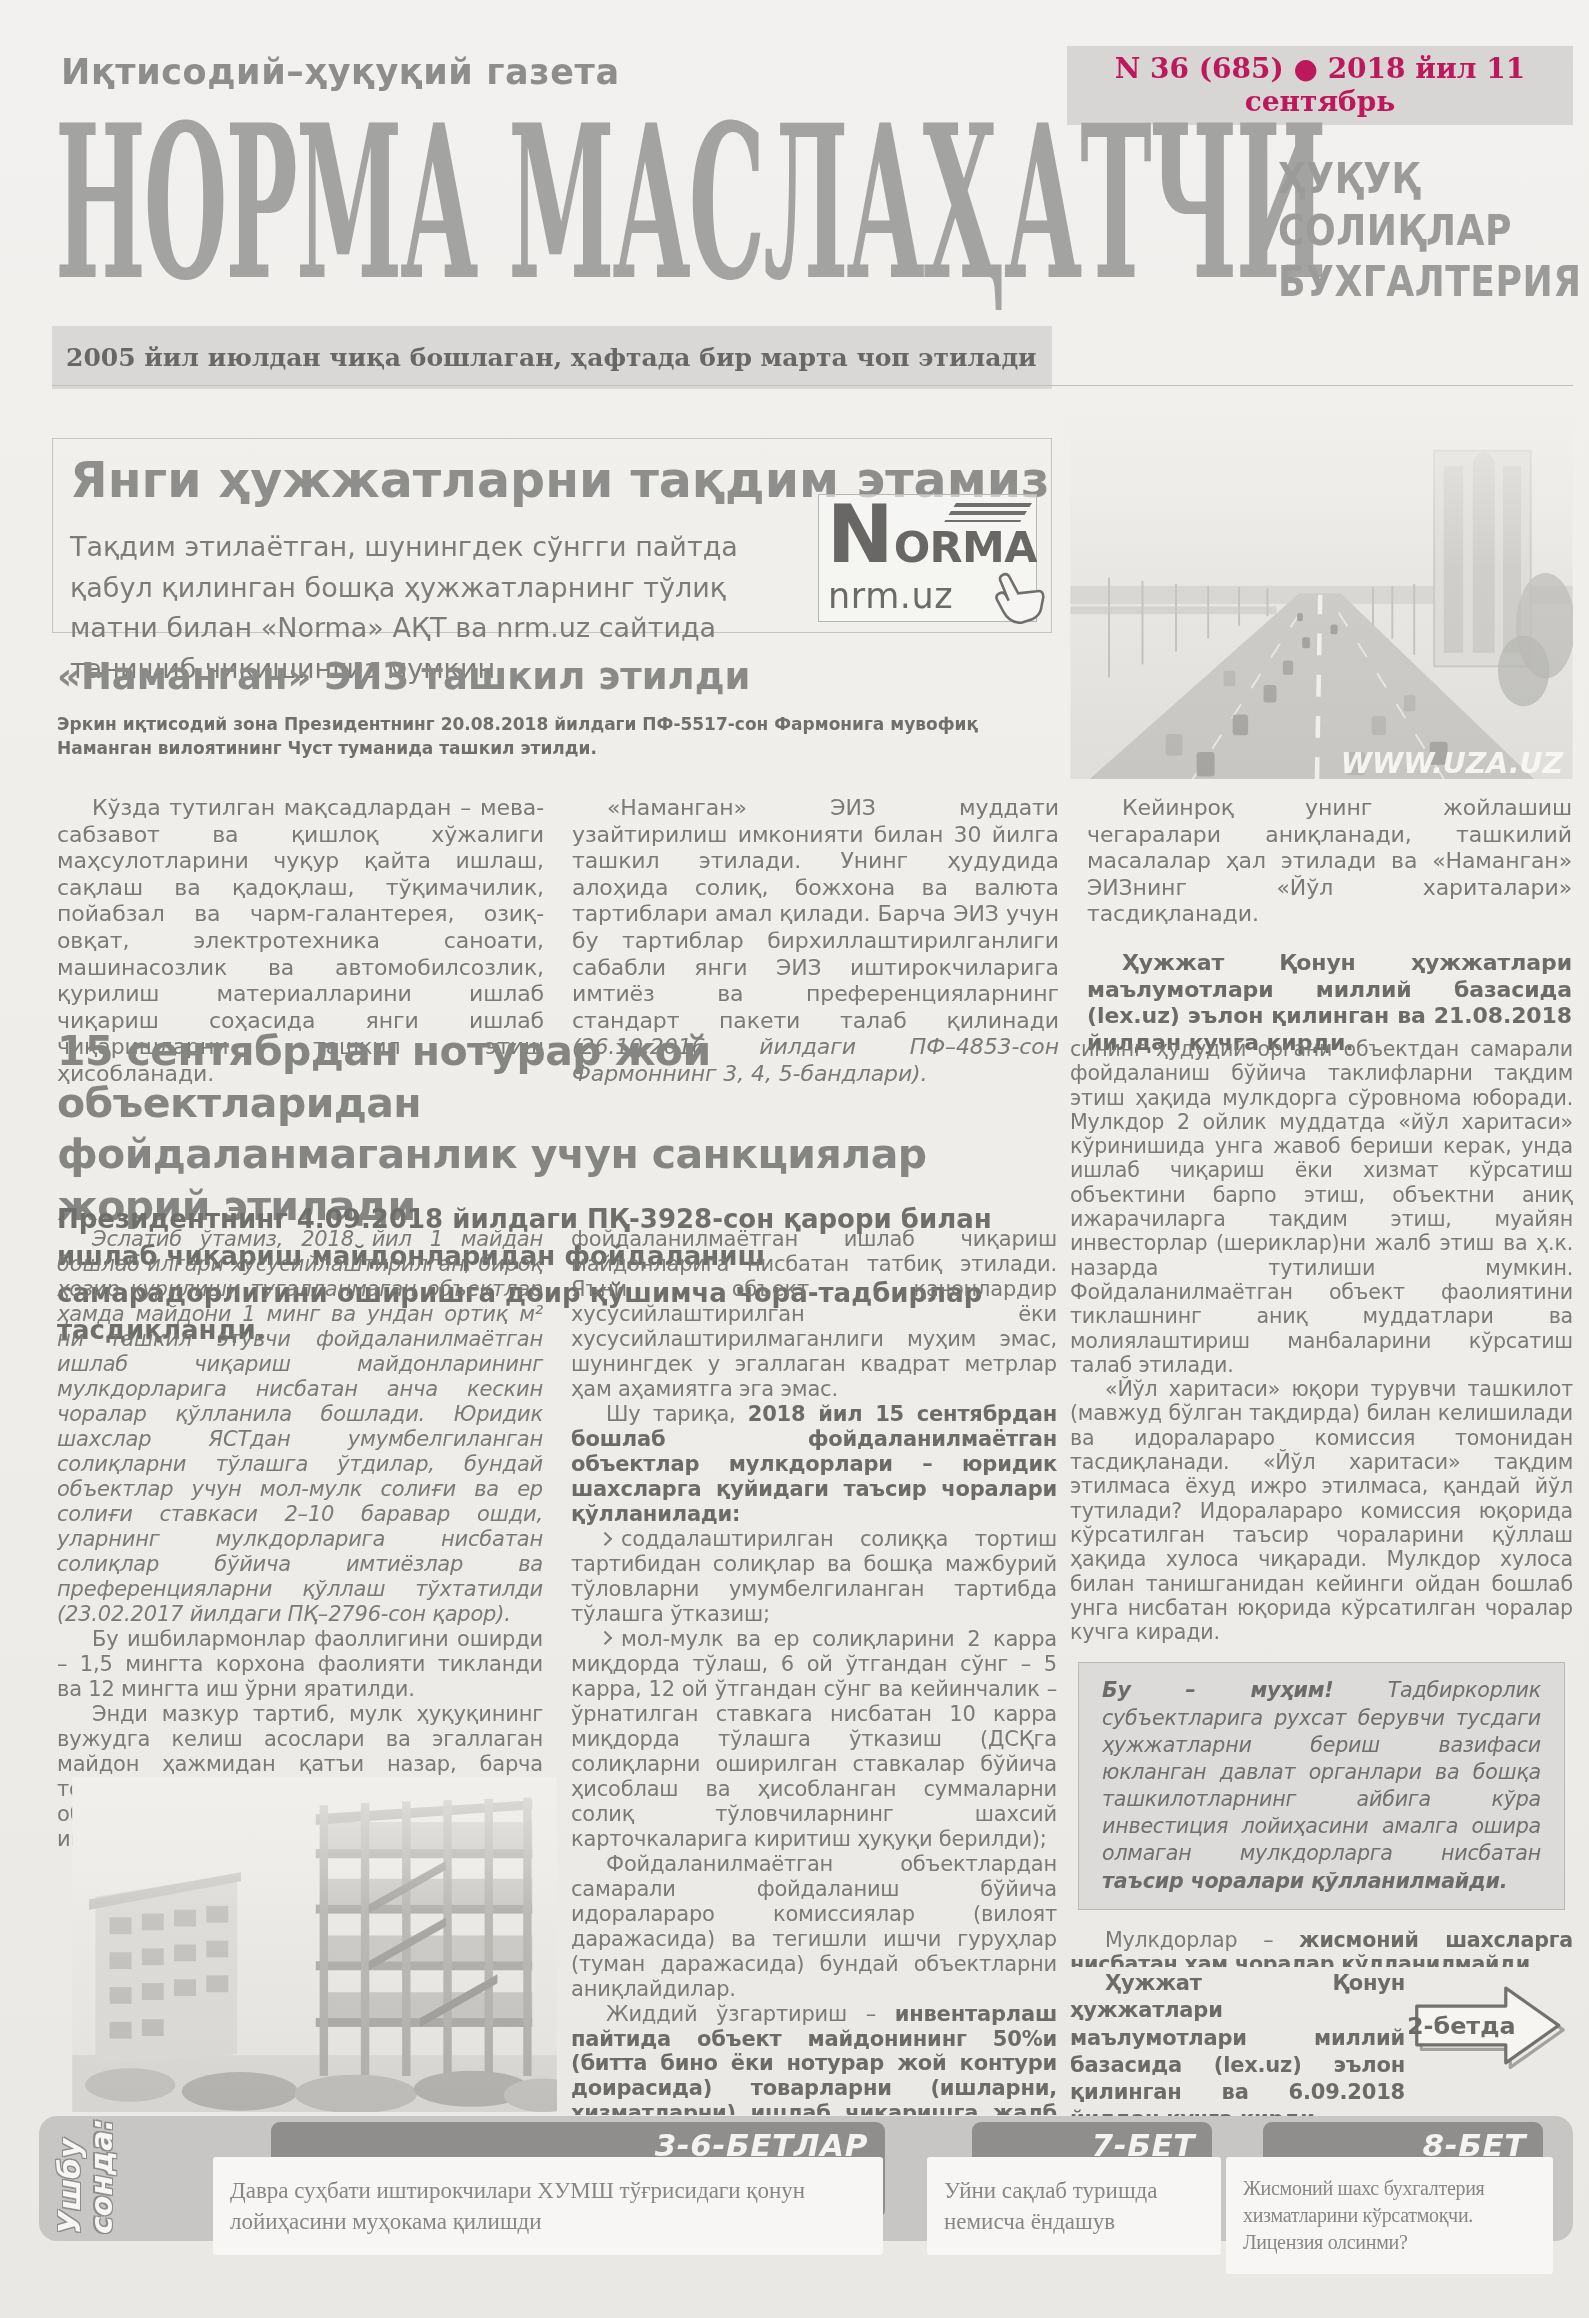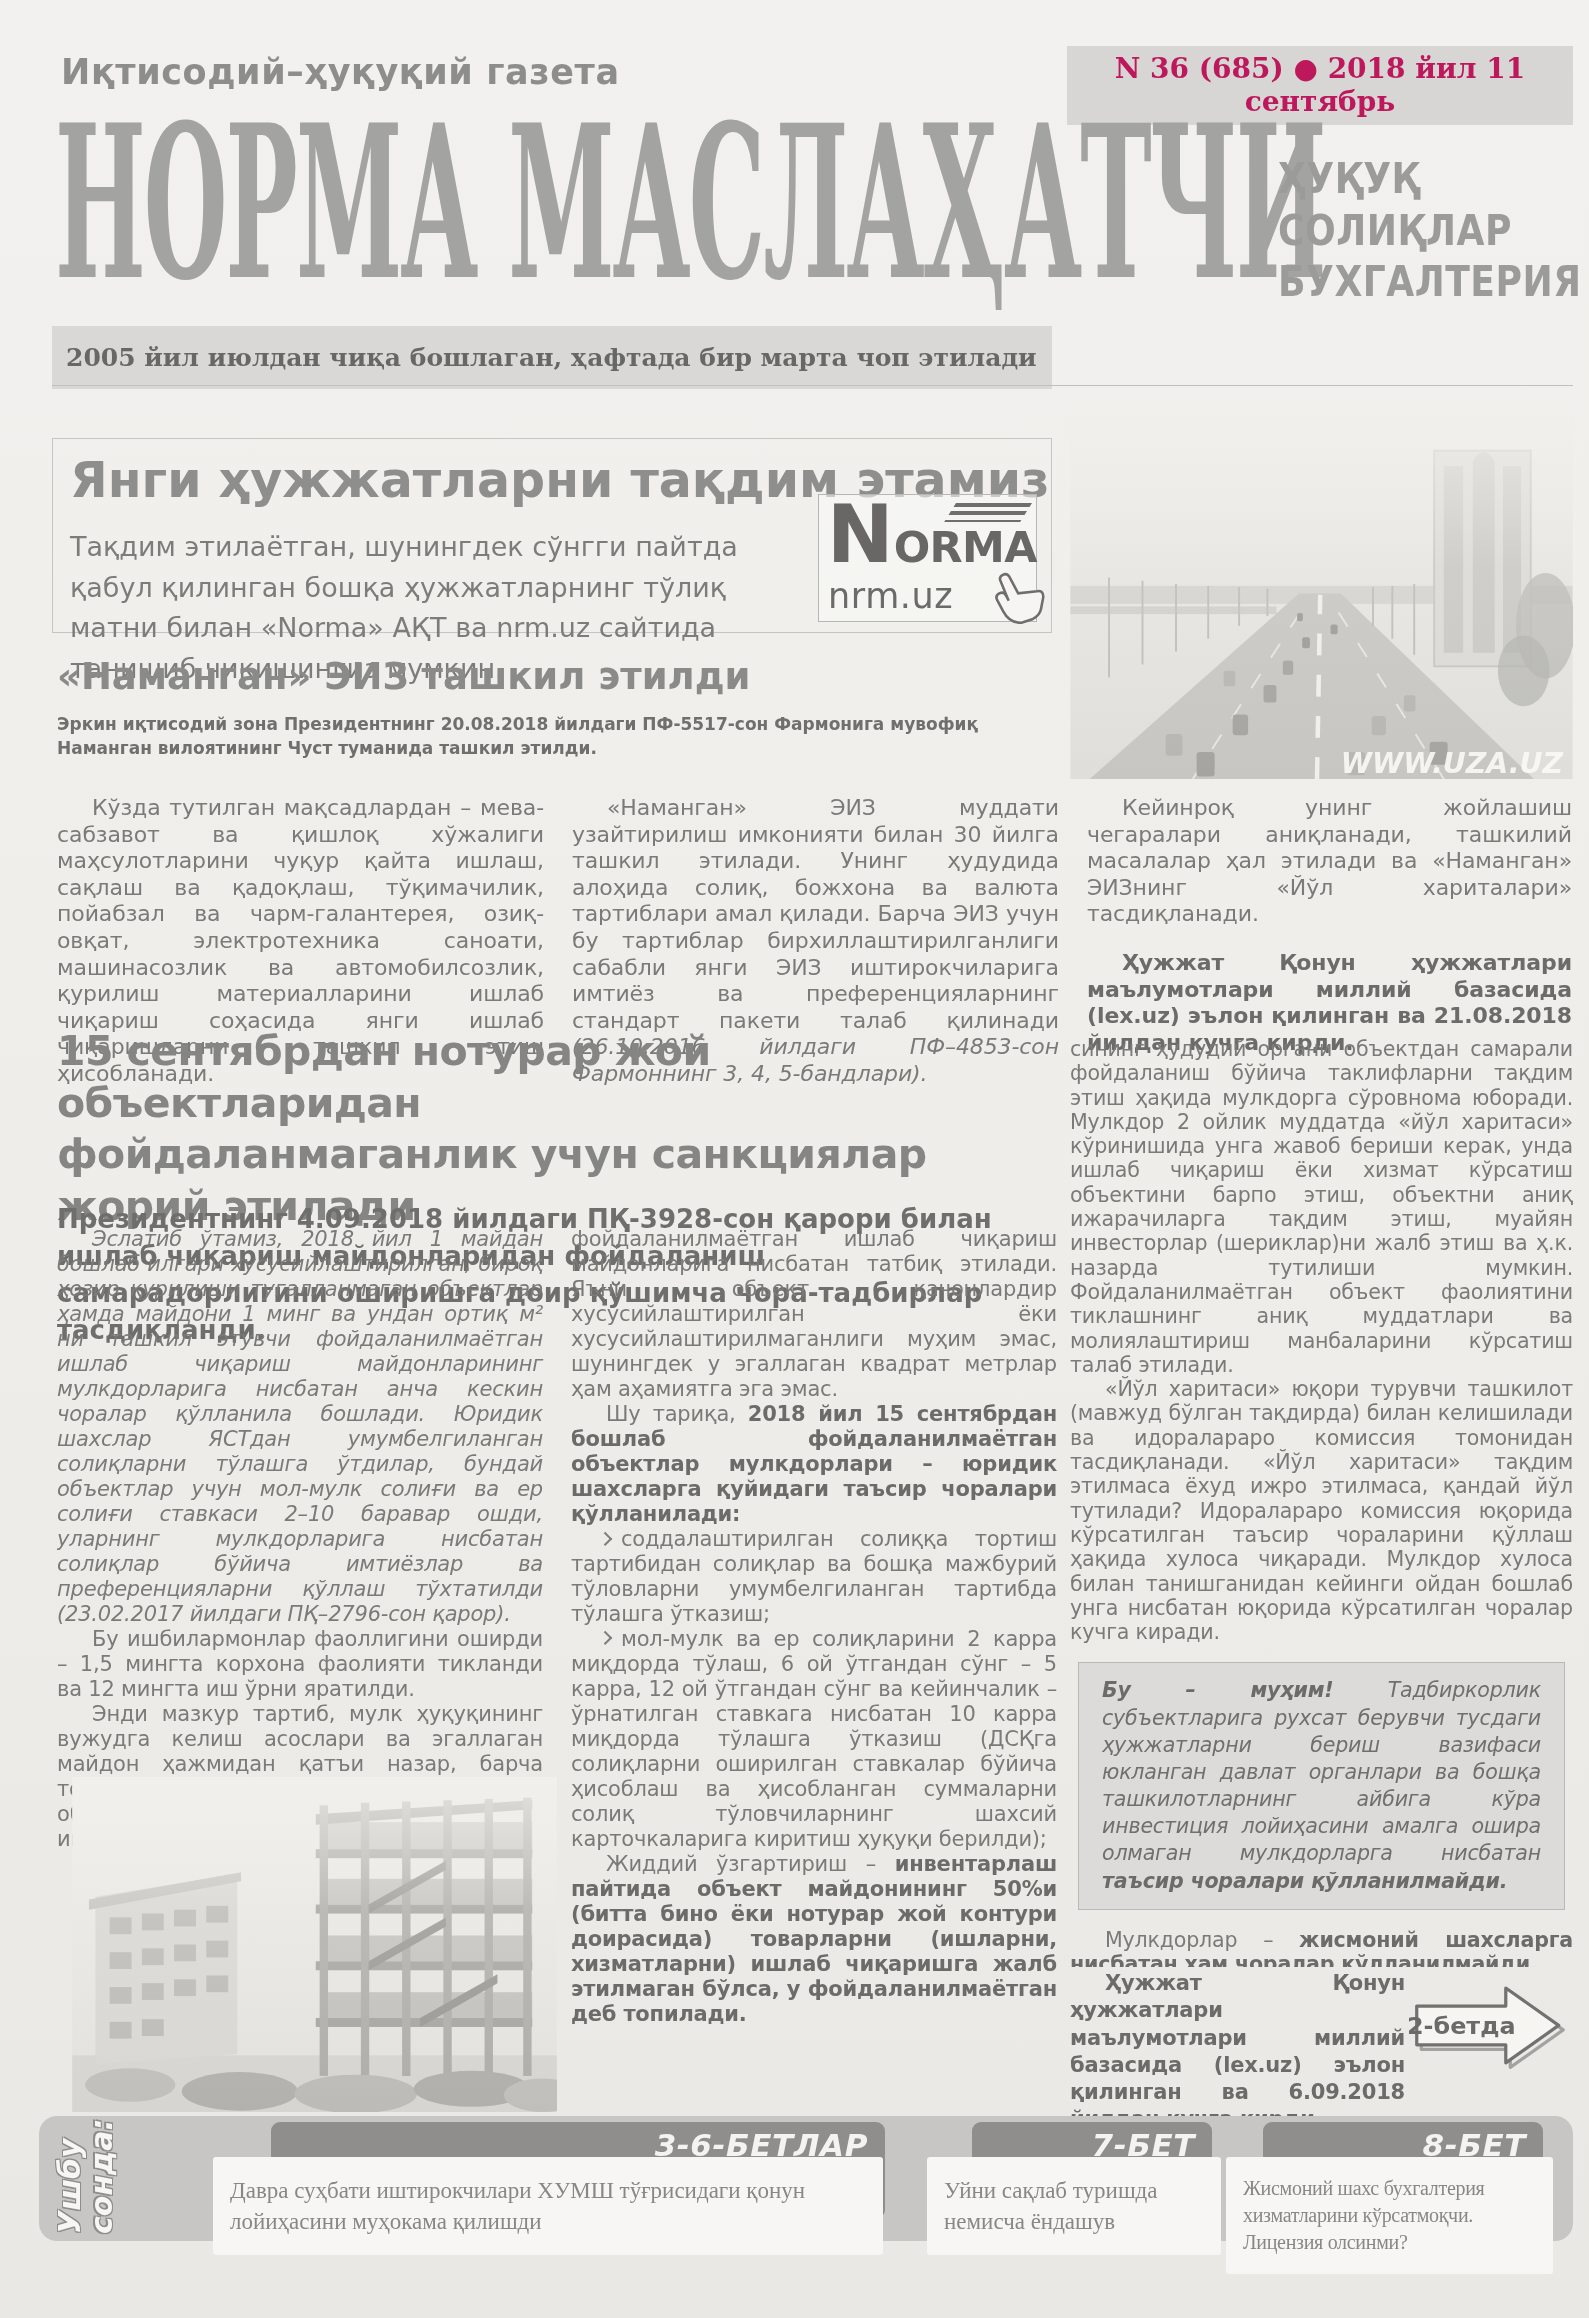--- a/index.html
+++ b/index.html
@@ -207,20 +207,21 @@
     <div class="c">
       <p class="ind i">Эслатиб ўтамиз, 2018 йил 1 майдан бошлаб илгари хусусийлаштирилган, бироқ ҳозир қурилиши тугалланмаган объектлар ҳамда майдони 1 минг ва ундан ортиқ м² ни ташкил этувчи фойдаланилмаётган ишлаб чиқариш майдонларининг мулкдорларига нисбатан анча кескин чоралар қўлланила бошлади. Юридик шахслар ЯСТдан умумбелгиланган солиқларни тўлашга ўтдилар, бундай объектлар учун мол-мулк солиғи ва ер солиғи ставкаси 2–10 баравар ошди, уларнинг мулкдорларига нисбатан солиқлар бўйича имтиёзлар ва преференцияларни қўллаш тўхтатилди (23.02.2017 йилдаги ПҚ–2796-сон қарор).</p>
       <p class="ind">Бу ишбилармонлар фаоллигини оширди – 1,5 мингта корхона фаолияти тикланди ва 12 мингта иш ўрни яратилди.</p>
       <p class="ind">Энди мазкур тартиб, мулк ҳуқуқининг вужудга келиш асослари ва эгаллаган майдон ҳажмидан қатъи назар, барча тоифадаги қурилиши тугалланмаган объектлар, бўш турган бинолар, нотурар иншоотлар ва</p>
     </div>
     <div class="c">
       <p>фойдаланилмаётган ишлаб чиқариш майдонларига нисбатан татбиқ этилади. Яъни объект қачонлардир хусусийлаштирилган ёки хусусийлаштирилмаганлиги муҳим эмас, шунингдек у эгаллаган квадрат метрлар ҳам аҳамиятга эга эмас.</p>
       <p class="ind"><span>Шу тариқа, </span><span class="b">2018 йил 15 сентябрдан бошлаб фойдаланилмаётган объектлар мулкдорлари – юридик шахсларга қуйидаги таъсир чоралари қўлланилади:</span></p>
       <p class="bullet"><span class="tri"></span><span>соддалаштирилган солиққа тортиш тартибидан солиқлар ва бошқа мажбурий тўловларни умумбелгиланган тартибда тўлашга ўтказиш;</span></p>
       <p class="bullet"><span class="tri"></span><span>мол-мулк ва ер солиқларини 2 карра миқдорда тўлаш, 6 ой ўтгандан сўнг – 5 карра, 12 ой ўтгандан сўнг ва кейинчалик – ўрнатилган ставкага нисбатан 10 карра миқдорда тўлашга ўтказиш (ДСҚга солиқларни оширилган ставкалар бўйича ҳисоблаш ва ҳисобланган суммаларни солиқ тўловчиларнинг шахсий карточкаларига киритиш ҳуқуқи берилди);</span></p>
+      <p class="ind">Фойдаланилмаётган объектлардан самарали фойдаланиш бўйича идоралараро комиссиялар (вилоят даражасида) ва тегишли ишчи гуруҳлар (туман даражасида) бундай объектларни аниқлайдилар.</p>
       <p class="ind"><span>Жиддий ўзгартириш – </span><span class="b">инвентарлаш пайтида объект майдонининг 50%и (битта бино ёки нотурар жой контури доирасида) товарларни (ишларни, хизматларни) ишлаб чиқаришга жалб этилмаган бўлса, у фойдаланилмаётган деб топилади. </span></p>
 
     </div>
   </div>
 
   <div class="abs a2-c3">
     <p>сининг ҳудудий органи объектдан самарали фойдаланиш бўйича таклифларни тақдим этиш ҳақида мулкдорга сўровнома юборади. Мулкдор 2 ойлик муддатда «йўл харитаси» кўринишида унга жавоб бериши керак, унда ишлаб чиқариш ёки хизмат кўрсатиш объектини барпо этиш, объектни аниқ ижарачиларга тақдим этиш, муайян инвесторлар (шериклар)ни жалб этиш ва ҳ.к. назарда тутилиши мумкин. Фойдаланилмаётган объект фаолиятини тиклашнинг аниқ муддатлари ва молиялаштириш манбаларини кўрсатиш талаб этилади.</p>
     <p class="ind">«Йўл харитаси» юқори турувчи ташкилот (мавжуд бўлган тақдирда) билан келишилади ва идоралараро комиссия томонидан тасдиқланади. «Йўл харитаси» тақдим этилмаса ёхуд ижро этилмаса, қандай йўл тутилади? Идоралараро комиссия юқорида кўрсатилган таъсир чораларини қўллаш ҳақида хулоса чиқаради. Мулкдор хулоса билан танишганидан кейинги ойдан бошлаб унга нисбатан юқорида кўрсатилган чоралар кучга киради.</p>
     <div class="note-box"><span class="b">Бу – муҳим!</span><span> Тадбиркорлик субъектларига рухсат берувчи тусдаги ҳужжатларни бериш вазифаси юкланган давлат органлари ва бошқа ташкилотларнинг айбига кўра инвестиция лойиҳасини амалга ошира олмаган мулкдорларга нисбатан </span><span class="b">таъсир чоралари қўлланилмайди.</span></div>
     <p class="ind"><span>Мулкдорлар – </span><span class="b">жисмоний шахсларга нисбатан ҳам чоралар қўлланилмайди.</span></p>

